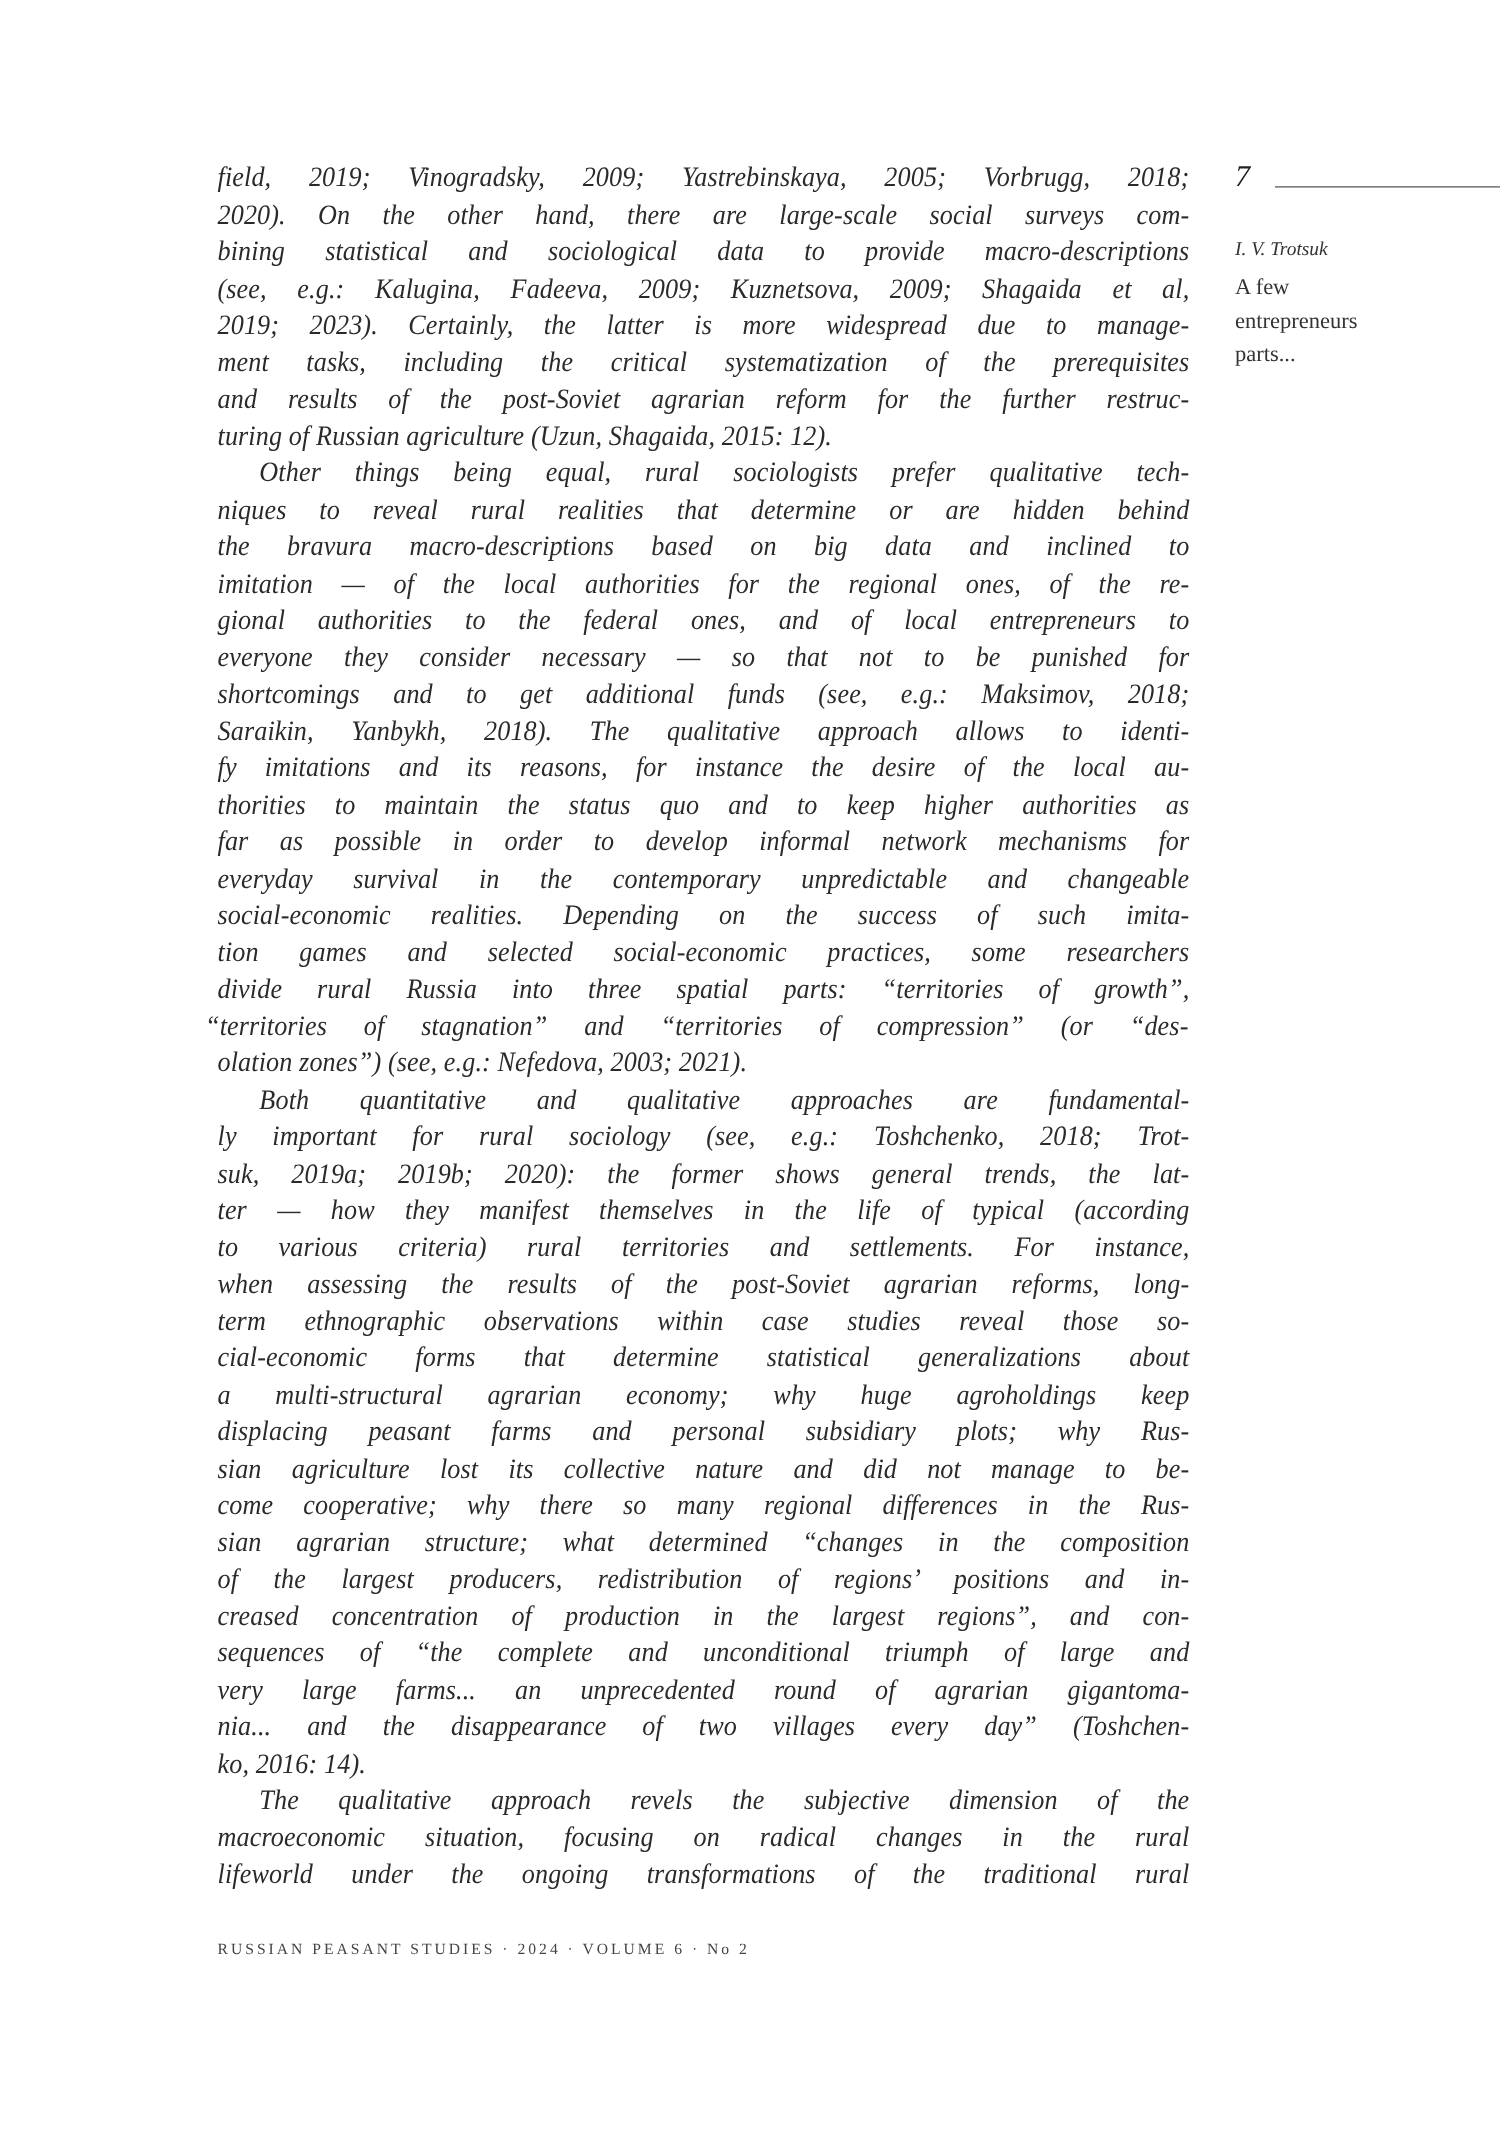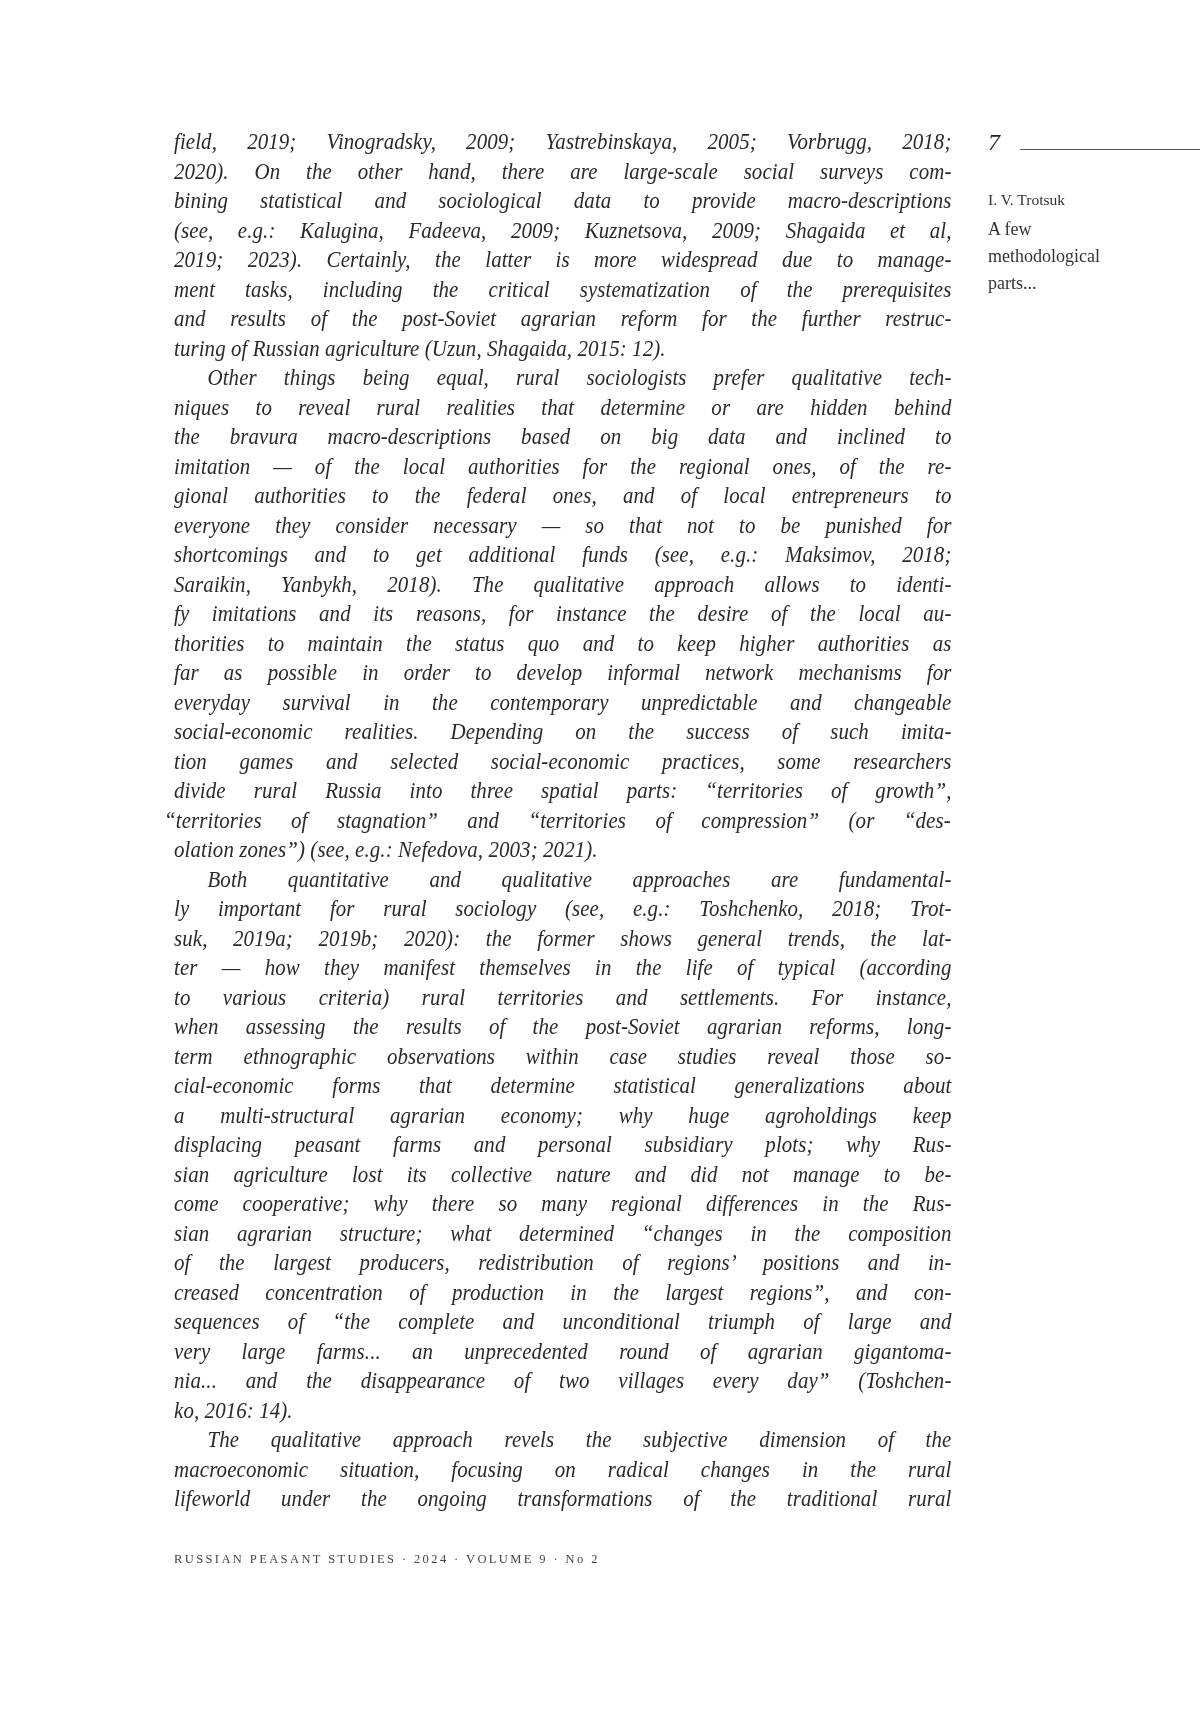--- a/index.html
+++ b/index.html
@@ -11,21 +11,21 @@
           font-family: "Liberation Serif", "DejaVu Serif", serif; letter-spacing: 0.1px;
           word-spacing: 0px; transform: scaleX(0.93); transform-origin: left center;
           width: 836px; }
   .line.last { text-align-last: left; }
   .line.indent { text-indent: 36px; }
   .line.hang { margin-left: -10px; width: 846px; }
   .side { position: absolute; left: 988px; top: 127px; width: 212px; }
   .pagenum { position: absolute; left: 0; top: 0; font-style: italic; font-size: 24px;
              line-height: 30px; font-family: "Liberation Serif", serif; color: #222; }
   .rule { position: absolute; left: 32px; top: 22px; width: 180px; height: 1px; background: #555; }
-  .author { position: absolute; left: 0; top: 64px; font-size: 15.5px;
+  .author { position: absolute; left: 0; top: 64px; font-style: italic; font-size: 15.5px;
             font-family: "Liberation Serif", serif; color: #333; }
   .title-line { position: absolute; left: 0; font-size: 18px; font-family: "Liberation Serif", serif; color: #333; }
   .footer { position: absolute; left: 174px; top: 1552px; font-size: 12.5px; letter-spacing: 2.4px;
             font-family: "Liberation Serif", serif; color: #444; }
 </style>
 </head>
 <body>
 
 <div class="main" id="main">
     <span class="line">field, 2019; Vinogradsky, 2009; Yastrebinskaya, 2005; Vorbrugg, 2018;</span>
@@ -75,17 +75,17 @@
     <span class="line indent">The qualitative approach revels the subjective dimension of the</span>
     <span class="line">macroeconomic situation, focusing on radical changes in the rural</span>
     <span class="line">lifeworld under the ongoing transformations of the traditional rural</span>
   </div>
 
 <div class="side">
   <span class="pagenum">7</span>
   <div class="rule"></div>
   <span class="author">I. V. Trotsuk</span>
   <span class="title-line" style="top:92px">A few</span>
-  <span class="title-line" style="top:119px">methodological</span>
+  <span class="title-line" style="top:119px">entrepreneurs</span>
   <span class="title-line" style="top:146px">parts...</span>
 </div>
 
-<div class="footer">RUSSIAN PEASANT STUDIES · 2024 · VOLUME 9 · No 2</div>
+<div class="footer">RUSSIAN PEASANT STUDIES · 2024 · VOLUME 6 · No 2</div>
 
 </body></html>

